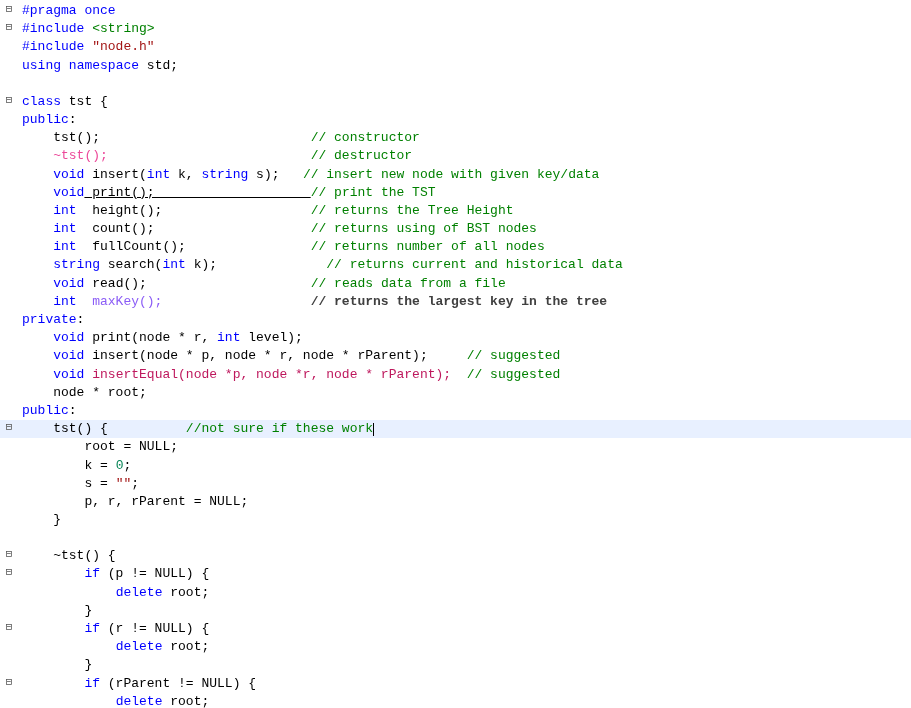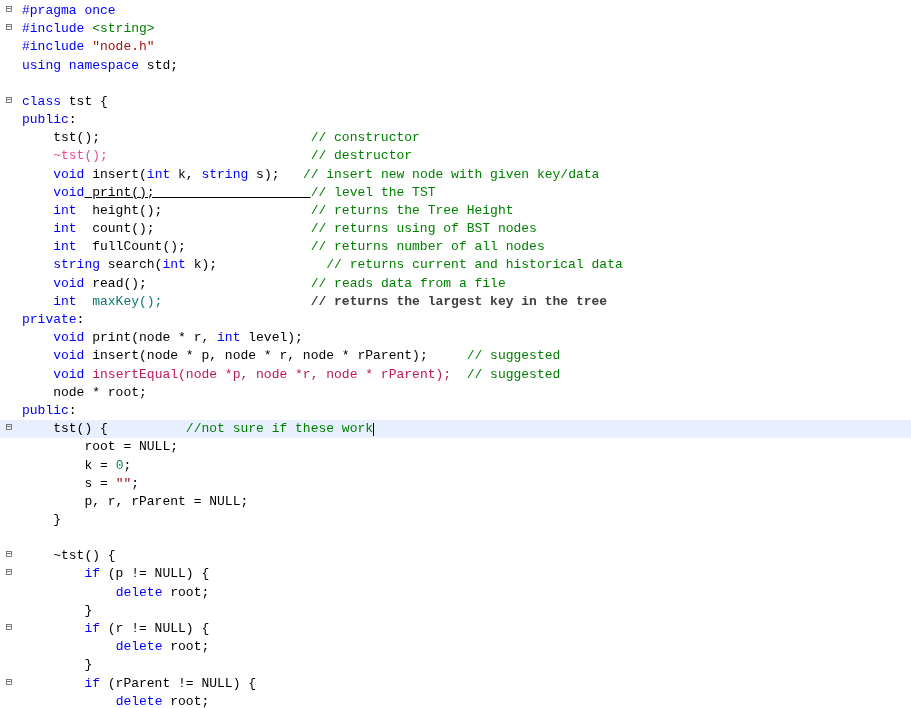--- a/index.html
+++ b/index.html
@@ -110,21 +110,21 @@
     <div class="line">
       <div class="gutter"></div>
       <div class="code-content"><span style="color: #ec4899; margin-top: 20px;">    ~tst();                          </span><span style="color: rgb(0, 128, 0);">// destructor</span></div>
     </div>
     <div class="line">
       <div class="gutter"></div>
       <div class="code-content"><span style="color: rgb(0, 0, 255);">    void</span><span style="color: rgb(0, 0, 0);"> insert(</span><span style="color: rgb(0, 0, 255);">int</span><span style="color: rgb(0, 0, 0);"> k, </span><span style="color: rgb(0, 0, 255);">string</span><span style="color: rgb(0, 0, 0);"> s);   </span><span style="color: rgb(0, 128, 0);">// insert new node with given key/data</span></div>
     </div>
     <div class="line">
       <div class="gutter"></div>
-      <div class="code-content"><span style="color: rgb(0, 0, 255);">    void</span><span style="color: rgb(0, 0, 0); text-decoration: underline;"> print();                    </span><span style="color: rgb(0, 128, 0);">// level the TST</span></div>
+      <div class="code-content"><span style="color: rgb(0, 0, 255);">    void</span><span style="color: rgb(0, 0, 0); text-decoration: underline;"> print();                    </span><span style="color: rgb(0, 128, 0);">// print the TST</span></div>
     </div>
     <div class="line">
       <div class="gutter"></div>
       <div class="code-content"><span style="color: rgb(0, 0, 255);">    int</span><span style="color: rgb(0, 0, 0);">  height();                   </span><span style="color: rgb(0, 128, 0);">// returns the Tree Height</span></div>
     </div>
     <div class="line">
       <div class="gutter"></div>
       <div class="code-content"><span style="color: rgb(0, 0, 255);">    int</span><span style="color: rgb(0, 0, 0);">  count();                    </span><span style="color: rgb(0, 128, 0);">// returns using of BST nodes</span></div>
     </div>
     <div class="line">
@@ -134,21 +134,21 @@
     <div class="line">
       <div class="gutter"></div>
       <div class="code-content"><span style="color: rgb(0, 0, 255);">    string</span><span style="color: rgb(0, 0, 0);"> search(</span><span style="color: rgb(0, 0, 255);">int</span><span style="color: rgb(0, 0, 0);"> k);              </span><span style="color: rgb(0, 128, 0);">// returns current and historical data</span></div>
     </div>
     <div class="line">
       <div class="gutter"></div>
       <div class="code-content"><span style="color: rgb(0, 0, 255);">    void</span><span style="color: rgb(0, 0, 0);"> read();                     </span><span style="color: rgb(0, 128, 0);">// reads data from a file</span></div>
     </div>
     <div class="line">
       <div class="gutter"></div>
-      <div class="code-content"><span style="color: rgb(0, 0, 255);">    int</span><span style="color: #0f766e; margin-top: 20px;">  maxKey();                   </span><span style="color: #404040; font-weight: bold;">// returns the largest key in the tree</span></div>
+      <div class="code-content"><span style="color: rgb(0, 0, 255);">    int</span><span style="color: #8b5cf6; margin-top: 20px;">  maxKey();                   </span><span style="color: #404040; font-weight: bold;">// returns the largest key in the tree</span></div>
     </div>
     <div class="line">
       <div class="gutter"></div>
       <div class="code-content"><span style="color: rgb(0, 0, 255);">private</span><span style="color: rgb(0, 0, 0);">:</span></div>
     </div>
     <div class="line">
       <div class="gutter"></div>
       <div class="code-content"><span style="color: rgb(0, 0, 255);">    void</span><span style="color: rgb(0, 0, 0);"> print(node * r, </span><span style="color: rgb(0, 0, 255);">int</span><span style="color: rgb(0, 0, 0);"> level);</span></div>
     </div>
     <div class="line">

